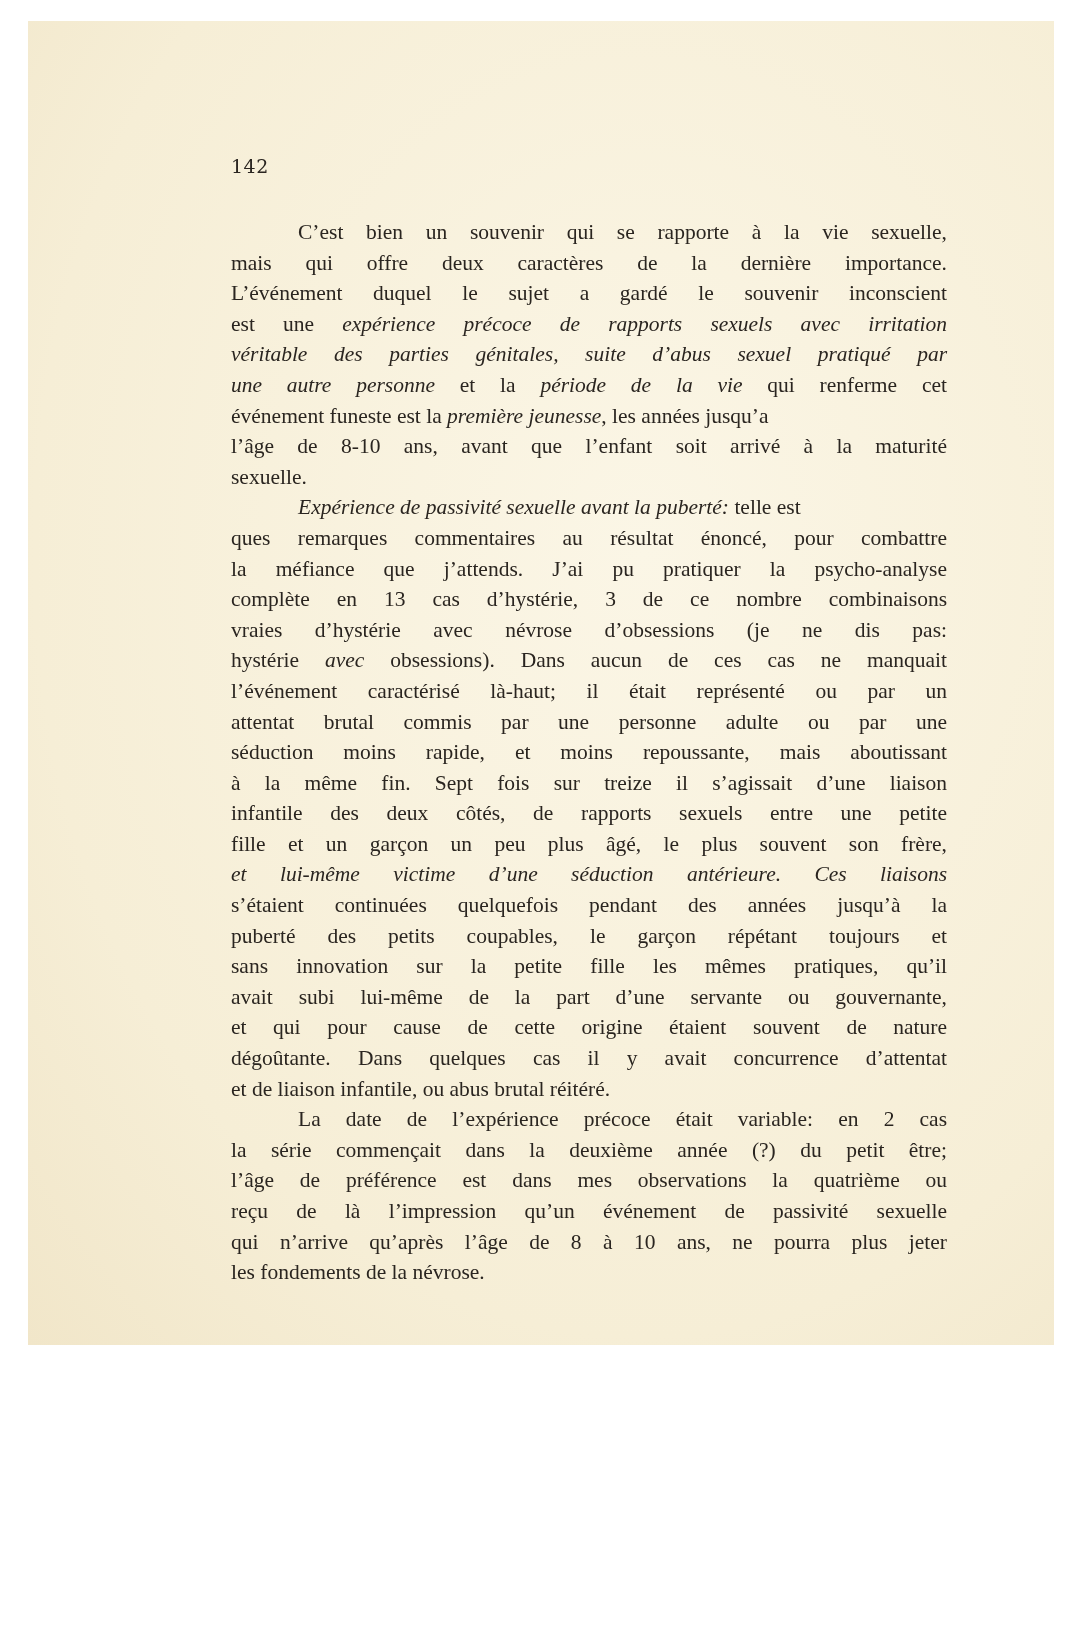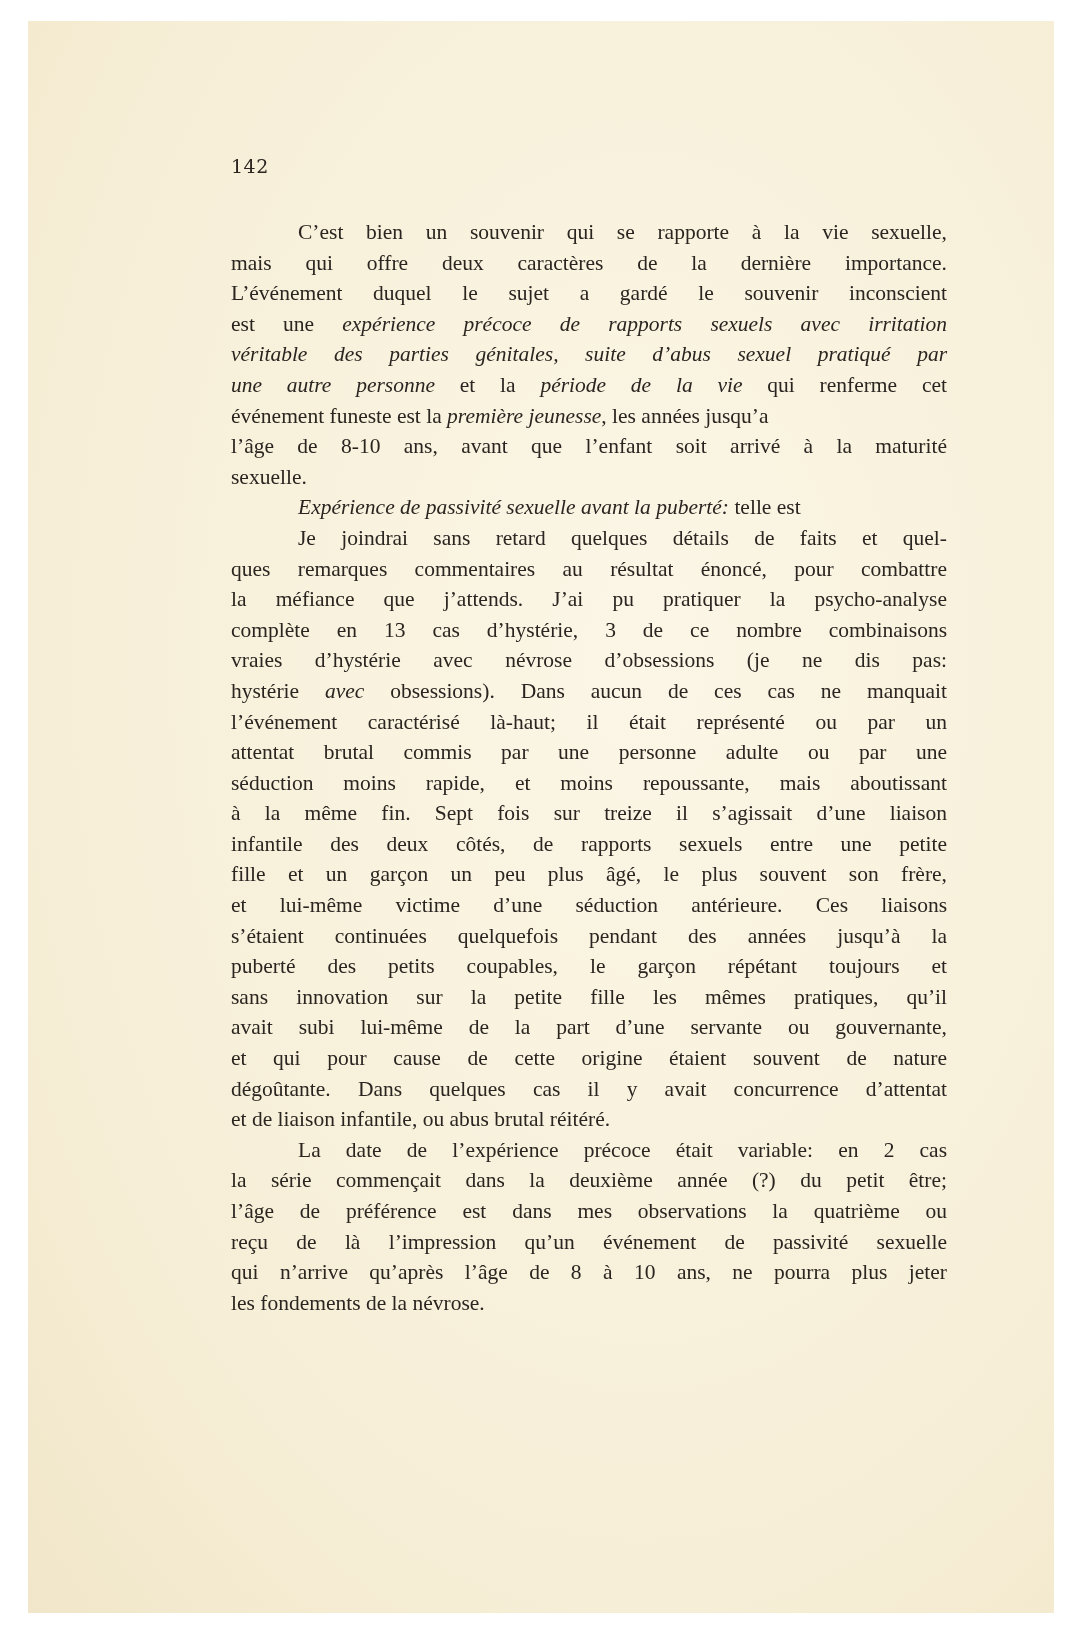--- a/index.html
+++ b/index.html
@@ -5,21 +5,21 @@
   html, body { margin: 0; padding: 0; }
   body {
     width: 1081px; height: 1635px;
     background: #ffffff;
     position: relative;
     overflow: hidden;
   }
   .page {
     position: absolute;
     left: 28px; top: 21px;
-    width: 1026px; height: 1592px;
+    width: 1026px; height: 1324px;
     background: #f8f1dc;
     background-image: radial-gradient(ellipse at 60% 40%, #fbf6e6 0%, #f6eed6 70%, #f1e6c9 100%);
   }
   .page-number {
     position: absolute;
     left: 203px; top: 134px;
     font-family: "DejaVu Serif", serif;
     font-size: 19px;
     color: #2a2520;
     letter-spacing: 0.5px;
@@ -59,33 +59,32 @@
         <span class="line" style="white-space: nowrap; text-align: left; display: block;"><span style="white-space: nowrap; word-spacing: 0px;"><span class="it">véritable des parties génitales, suite d’abus sexuel pratiqué par</span></span></span>
         <span class="line" style="white-space: nowrap; text-align: left; display: block;"><span style="white-space: nowrap; word-spacing: 0.00142045px;"><span class="it">une autre personne</span><span> et la </span><span class="it">période de la vie</span><span> qui renferme cet</span></span></span>
         <span class="line" style="white-space: nowrap; text-align: center; display: block;"><span style="white-space: nowrap; word-spacing: 0px; display: inline-block; transform: scaleX(0.999978); transform-origin: left center;"><span>événement funeste est la </span><span class="it">première jeunesse</span><span>, les années jusqu’a</span></span></span>
         <span class="line" style="white-space: nowrap; text-align: left; display: block;"><span style="white-space: nowrap; word-spacing: 0px;"><span>l’âge de 8-10 ans, avant que l’enfant soit arrivé à la maturité</span></span></span>
         <span class="line last"><span>sexuelle.</span></span>
       </div>
       <div>
         <span class="line indent" style="white-space: nowrap; text-align: left; display: block;"><span style="white-space: nowrap; word-spacing: 0px; display: inline-block; transform: scaleX(0.999976); transform-origin: left center;"><span class="it">Expérience de passivité sexuelle avant la puberté:</span><span> telle est</span></span></span>
       </div>
       <div>
-        <span class="line indent" style="white-space: nowrap; text-align: left; display: block;"><span style="white-space: nowrap; word-spacing: 0px;"><span>Je joindrai sans retard quelques détails de faits et quel-</span></span></span>
         <span class="line" style="white-space: nowrap; text-align: left; display: block;"><span style="white-space: nowrap; word-spacing: 0px;"><span>ques remarques commentaires au résultat énoncé, pour combattre</span></span></span>
         <span class="line" style="white-space: nowrap; text-align: left; display: block;"><span style="white-space: nowrap; word-spacing: 0px;"><span>la méfiance que j’attends. J’ai pu pratiquer la psycho-analyse</span></span></span>
         <span class="line" style="white-space: nowrap; text-align: left; display: block;"><span style="white-space: nowrap; word-spacing: 0px;"><span>complète en 13 cas d’hystérie, 3 de ce nombre combinaisons</span></span></span>
         <span class="line" style="white-space: nowrap; text-align: left; display: block;"><span style="white-space: nowrap; word-spacing: 0px;"><span>vraies d’hystérie avec névrose d’obsessions (je ne dis pas:</span></span></span>
         <span class="line" style="white-space: nowrap; text-align: left; display: block;"><span style="white-space: nowrap; word-spacing: 0px;"><span>hystérie </span><span class="it">avec</span><span> obsessions). Dans aucun de ces cas ne manquait</span></span></span>
         <span class="line" style="white-space: nowrap; text-align: left; display: block;"><span style="white-space: nowrap; word-spacing: 0px;"><span>l’événement caractérisé là-haut; il était représenté ou par un</span></span></span>
         <span class="line" style="white-space: nowrap; text-align: left; display: block;"><span style="white-space: nowrap; word-spacing: 0px;"><span>attentat brutal commis par une personne adulte ou par une</span></span></span>
         <span class="line" style="white-space: nowrap; text-align: left; display: block;"><span style="white-space: nowrap; word-spacing: 0px;"><span>séduction moins rapide, et moins repoussante, mais aboutissant</span></span></span>
         <span class="line" style="white-space: nowrap; text-align: left; display: block;"><span style="white-space: nowrap; word-spacing: 0px;"><span>à la même fin. Sept fois sur treize il s’agissait d’une liaison</span></span></span>
         <span class="line" style="white-space: nowrap; text-align: left; display: block;"><span style="white-space: nowrap; word-spacing: 0px;"><span>infantile des deux côtés, de rapports sexuels entre une petite</span></span></span>
         <span class="line" style="white-space: nowrap; text-align: left; display: block;"><span style="white-space: nowrap; word-spacing: 0px;"><span>fille et un garçon un peu plus âgé, le plus souvent son frère,</span></span></span>
-        <span class="line" style="white-space: nowrap; text-align: left; display: block;"><span style="white-space: nowrap; word-spacing: 0px;"><span>et lui-même victime d’une séduction antérieure. Ces liaisons</span></span></span>
+        <span class="line" style="white-space: nowrap; text-align: left; display: block;"><span style="white-space: nowrap; word-spacing: 0px; font-style: italic;"><span>et lui-même victime d’une séduction antérieure. Ces liaisons</span></span></span>
         <span class="line" style="white-space: nowrap; text-align: left; display: block;"><span style="white-space: nowrap; word-spacing: 0px;"><span>s’étaient continuées quelquefois pendant des années jusqu’à la</span></span></span>
         <span class="line" style="white-space: nowrap; text-align: left; display: block;"><span style="white-space: nowrap; word-spacing: 0px;"><span>puberté des petits coupables, le garçon répétant toujours et</span></span></span>
         <span class="line" style="white-space: nowrap; text-align: left; display: block;"><span style="white-space: nowrap; word-spacing: 0px;"><span>sans innovation sur la petite fille les mêmes pratiques, qu’il</span></span></span>
         <span class="line" style="white-space: nowrap; text-align: left; display: block;"><span style="white-space: nowrap; word-spacing: 0px;"><span>avait subi lui-même de la part d’une servante ou gouvernante,</span></span></span>
         <span class="line" style="white-space: nowrap; text-align: left; display: block;"><span style="white-space: nowrap; word-spacing: 0px;"><span>et qui pour cause de cette origine étaient souvent de nature</span></span></span>
         <span class="line" style="white-space: nowrap; text-align: left; display: block;"><span style="white-space: nowrap; word-spacing: 0px;"><span>dégoûtante. Dans quelques cas il y avait concurrence d’attentat</span></span></span>
         <span class="line last"><span>et de liaison infantile, ou abus brutal réitéré.</span></span>
       </div>
       <div>
         <span class="line indent" style="white-space: nowrap; text-align: left; display: block;"><span style="white-space: nowrap; word-spacing: 0px;"><span>La date de l’expérience précoce était variable: en 2 cas</span></span></span>

